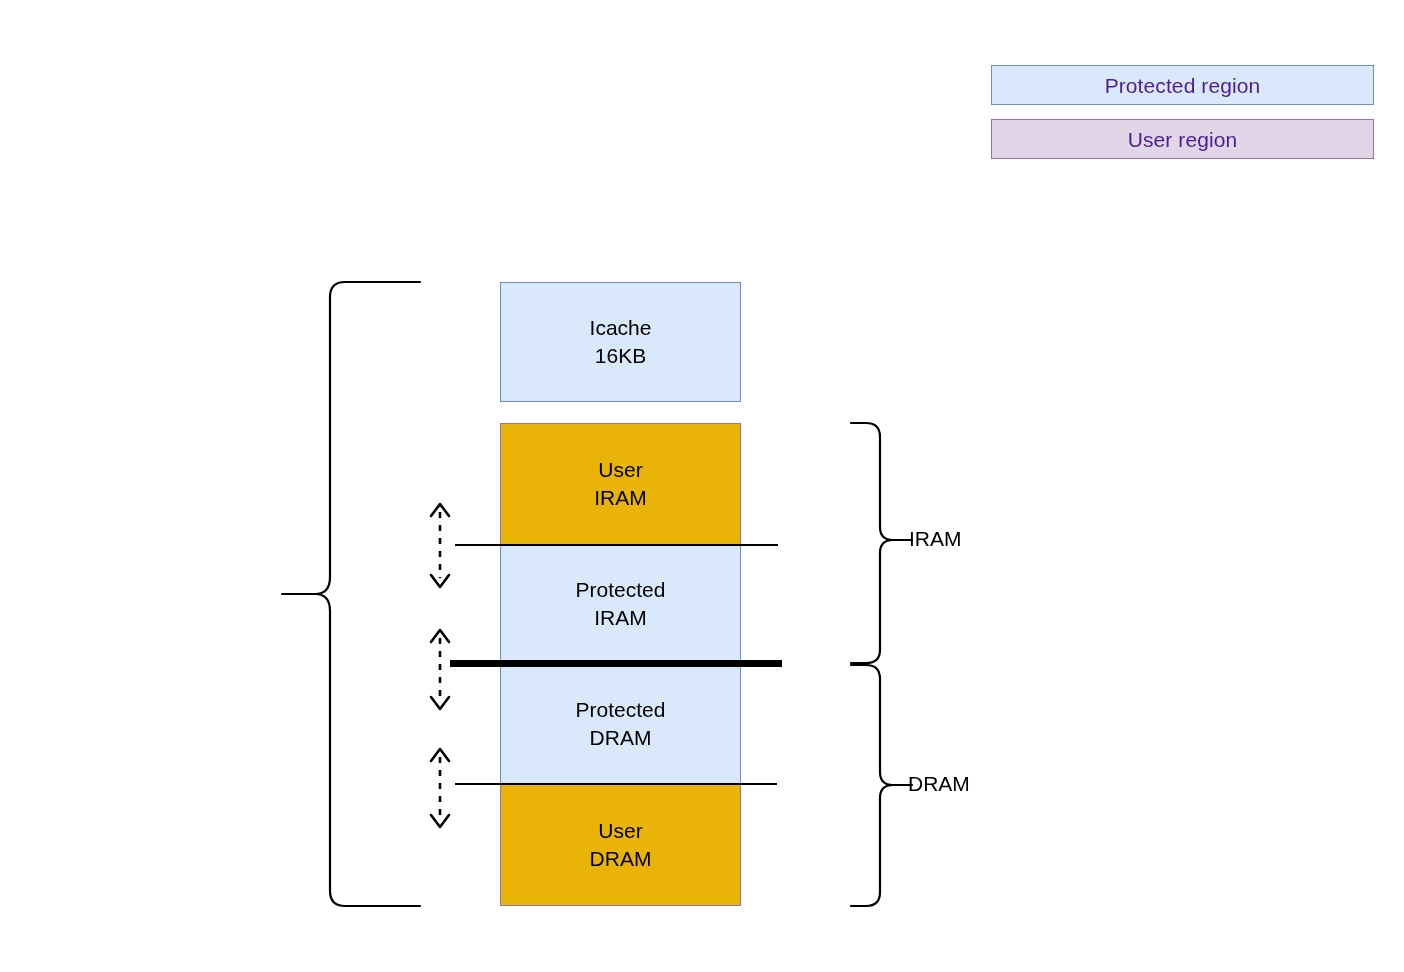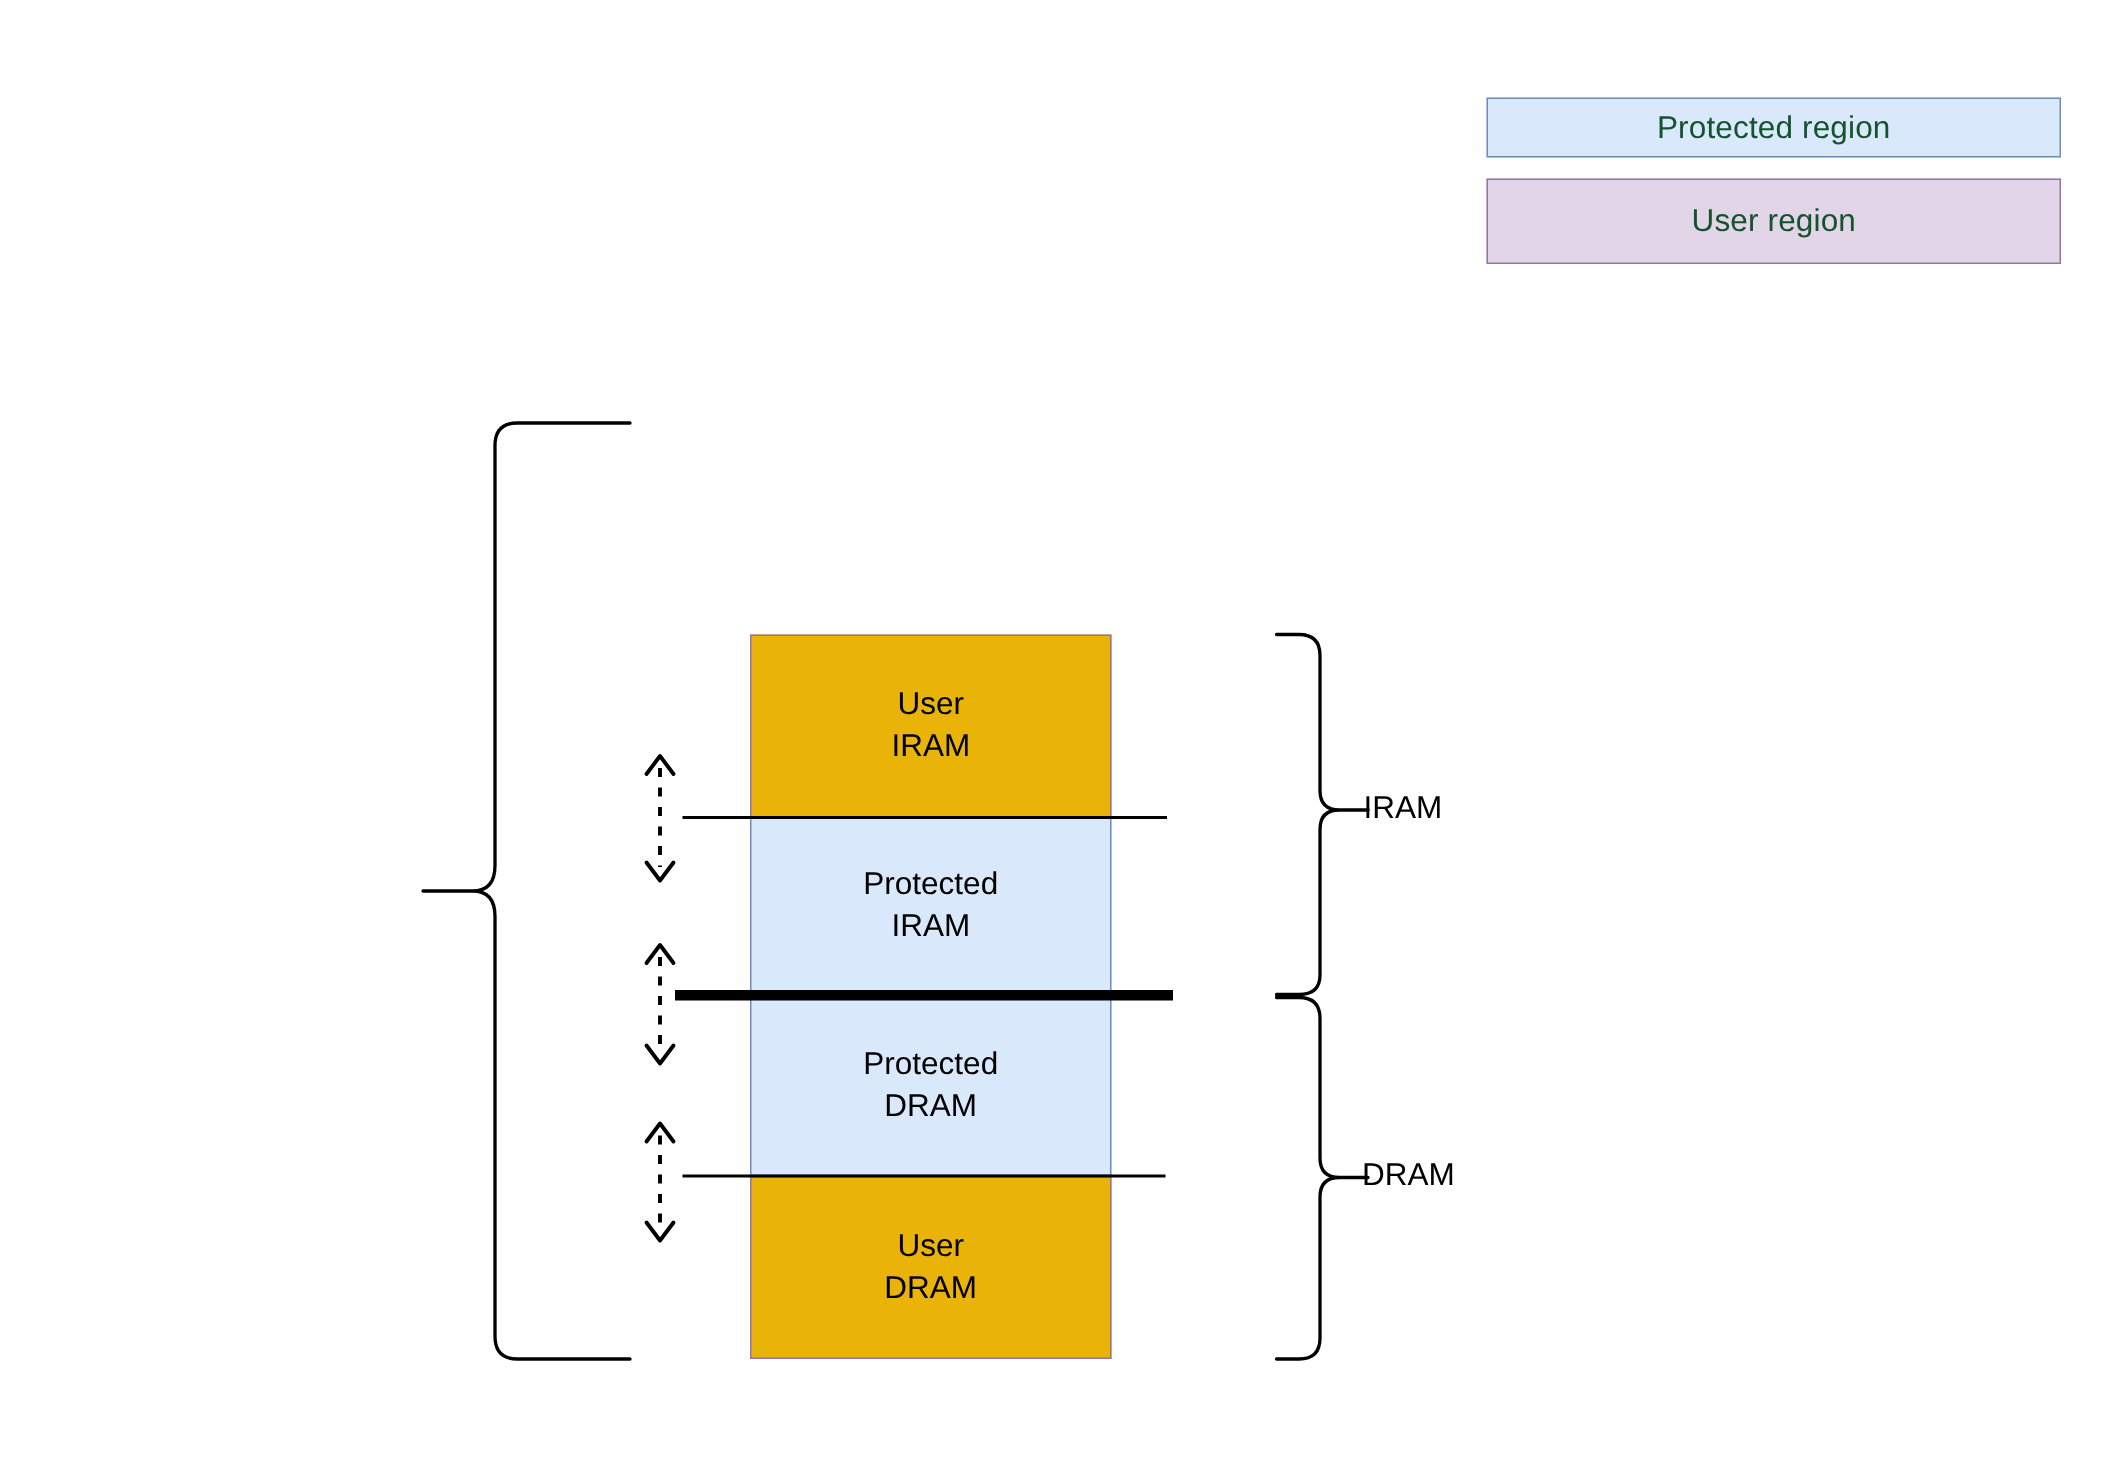--- a/index.html
+++ b/index.html
@@ -22,35 +22,35 @@
   
   .legend-item {
     position: absolute;
     box-sizing: border-box;
     display: flex;
     align-items: center;
     justify-content: center;
     font-size: 21px;
     line-height: 1;
     letter-spacing: 0.1px;
-    color: #14532d;
+    color: #4c1d95;
   }
   #legend-protected {
     left: 991px;
     top: 65px;
     width: 383px;
     height: 40px;
     background: #dae8fc;
     border: 1.4px solid #6c8ebf;
   }
   #legend-user {
     left: 991px;
     top: 119px;
     width: 383px;
-    height: 57px;
+    height: 40px;
     background: #e1d5e7;
     border: 1.4px solid #9673a6;
   }
 
   
   .mem-block {
     position: absolute;
     left: 500px;
     width: 241px;
     box-sizing: border-box;
@@ -146,20 +146,24 @@
 
 <div id="canvas">
 
   <div class="legend-item" id="legend-protected">
     <span>Protected region</span>
   </div>
   <div class="legend-item" id="legend-user">
     <span>User region</span>
   </div>
 
+  <div class="mem-block blk-protected" id="blk-icache">
+    <span class="ln">Icache</span>
+    <span class="ln">16KB</span>
+  </div>
 
   <div class="mem-block blk-user" id="blk-user-iram">
     <span class="ln">User</span>
     <span class="ln">IRAM</span>
   </div>
 
   <div class="mem-block blk-protected" id="blk-prot-iram">
     <span class="ln">Protected</span>
     <span class="ln">IRAM</span>
   </div>

